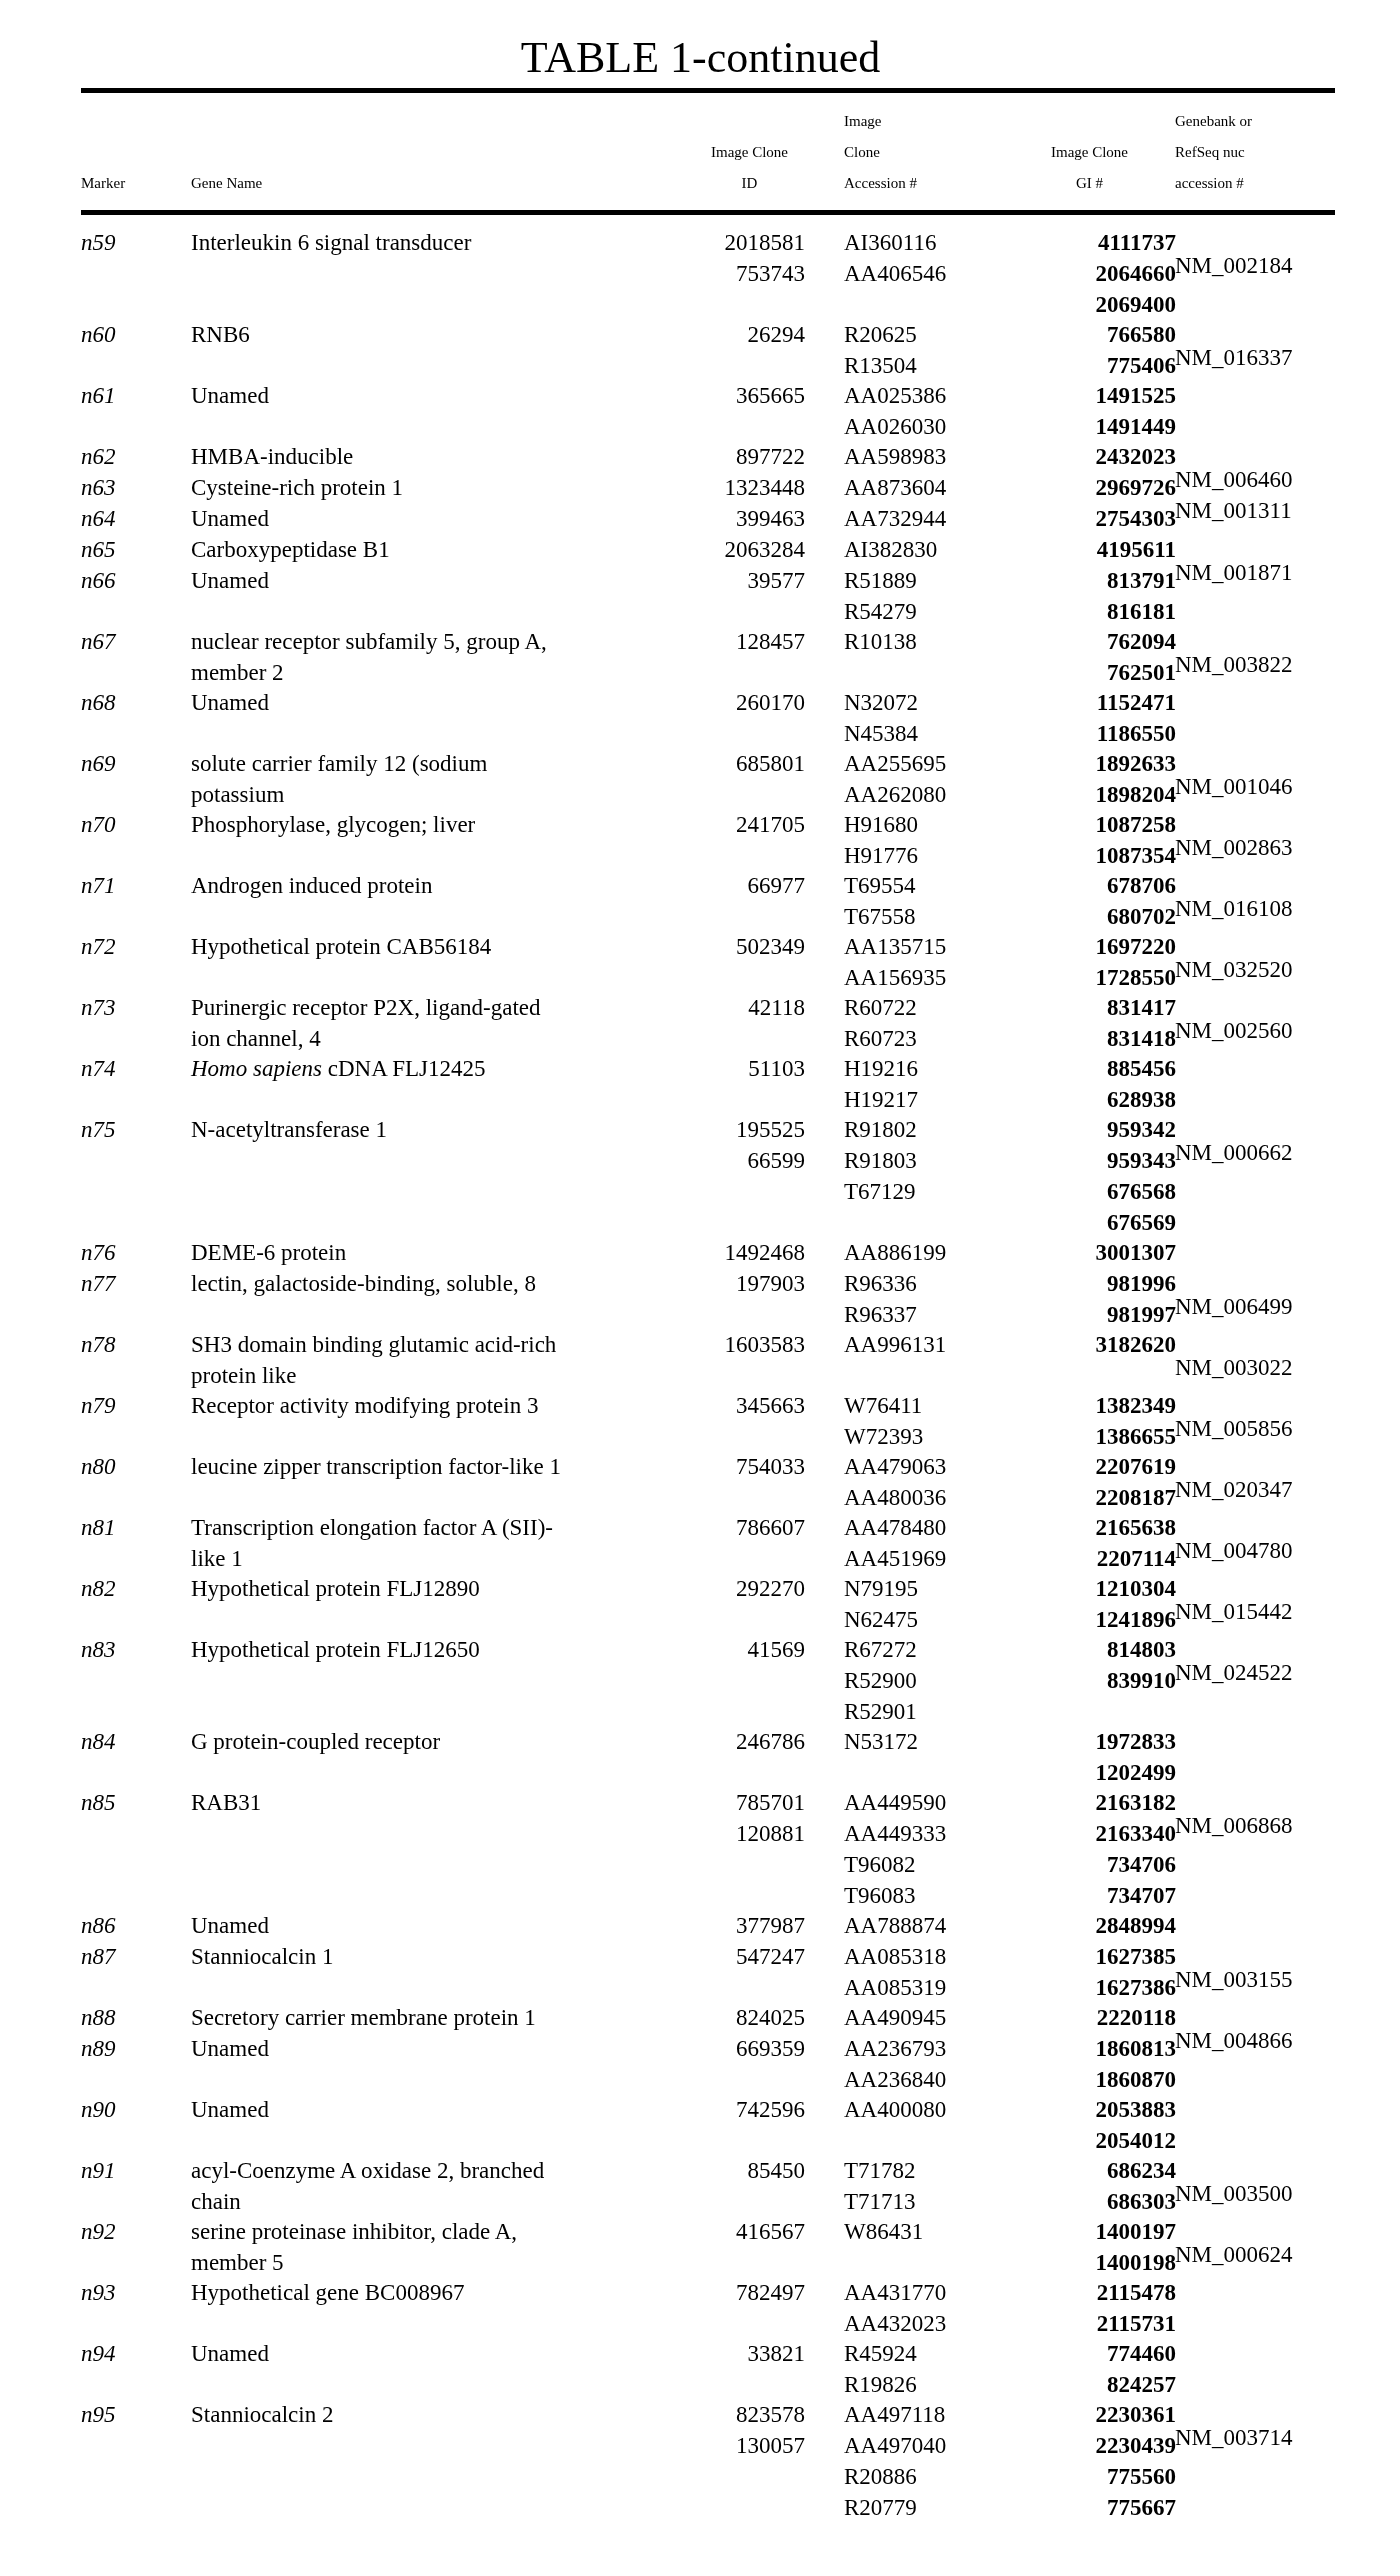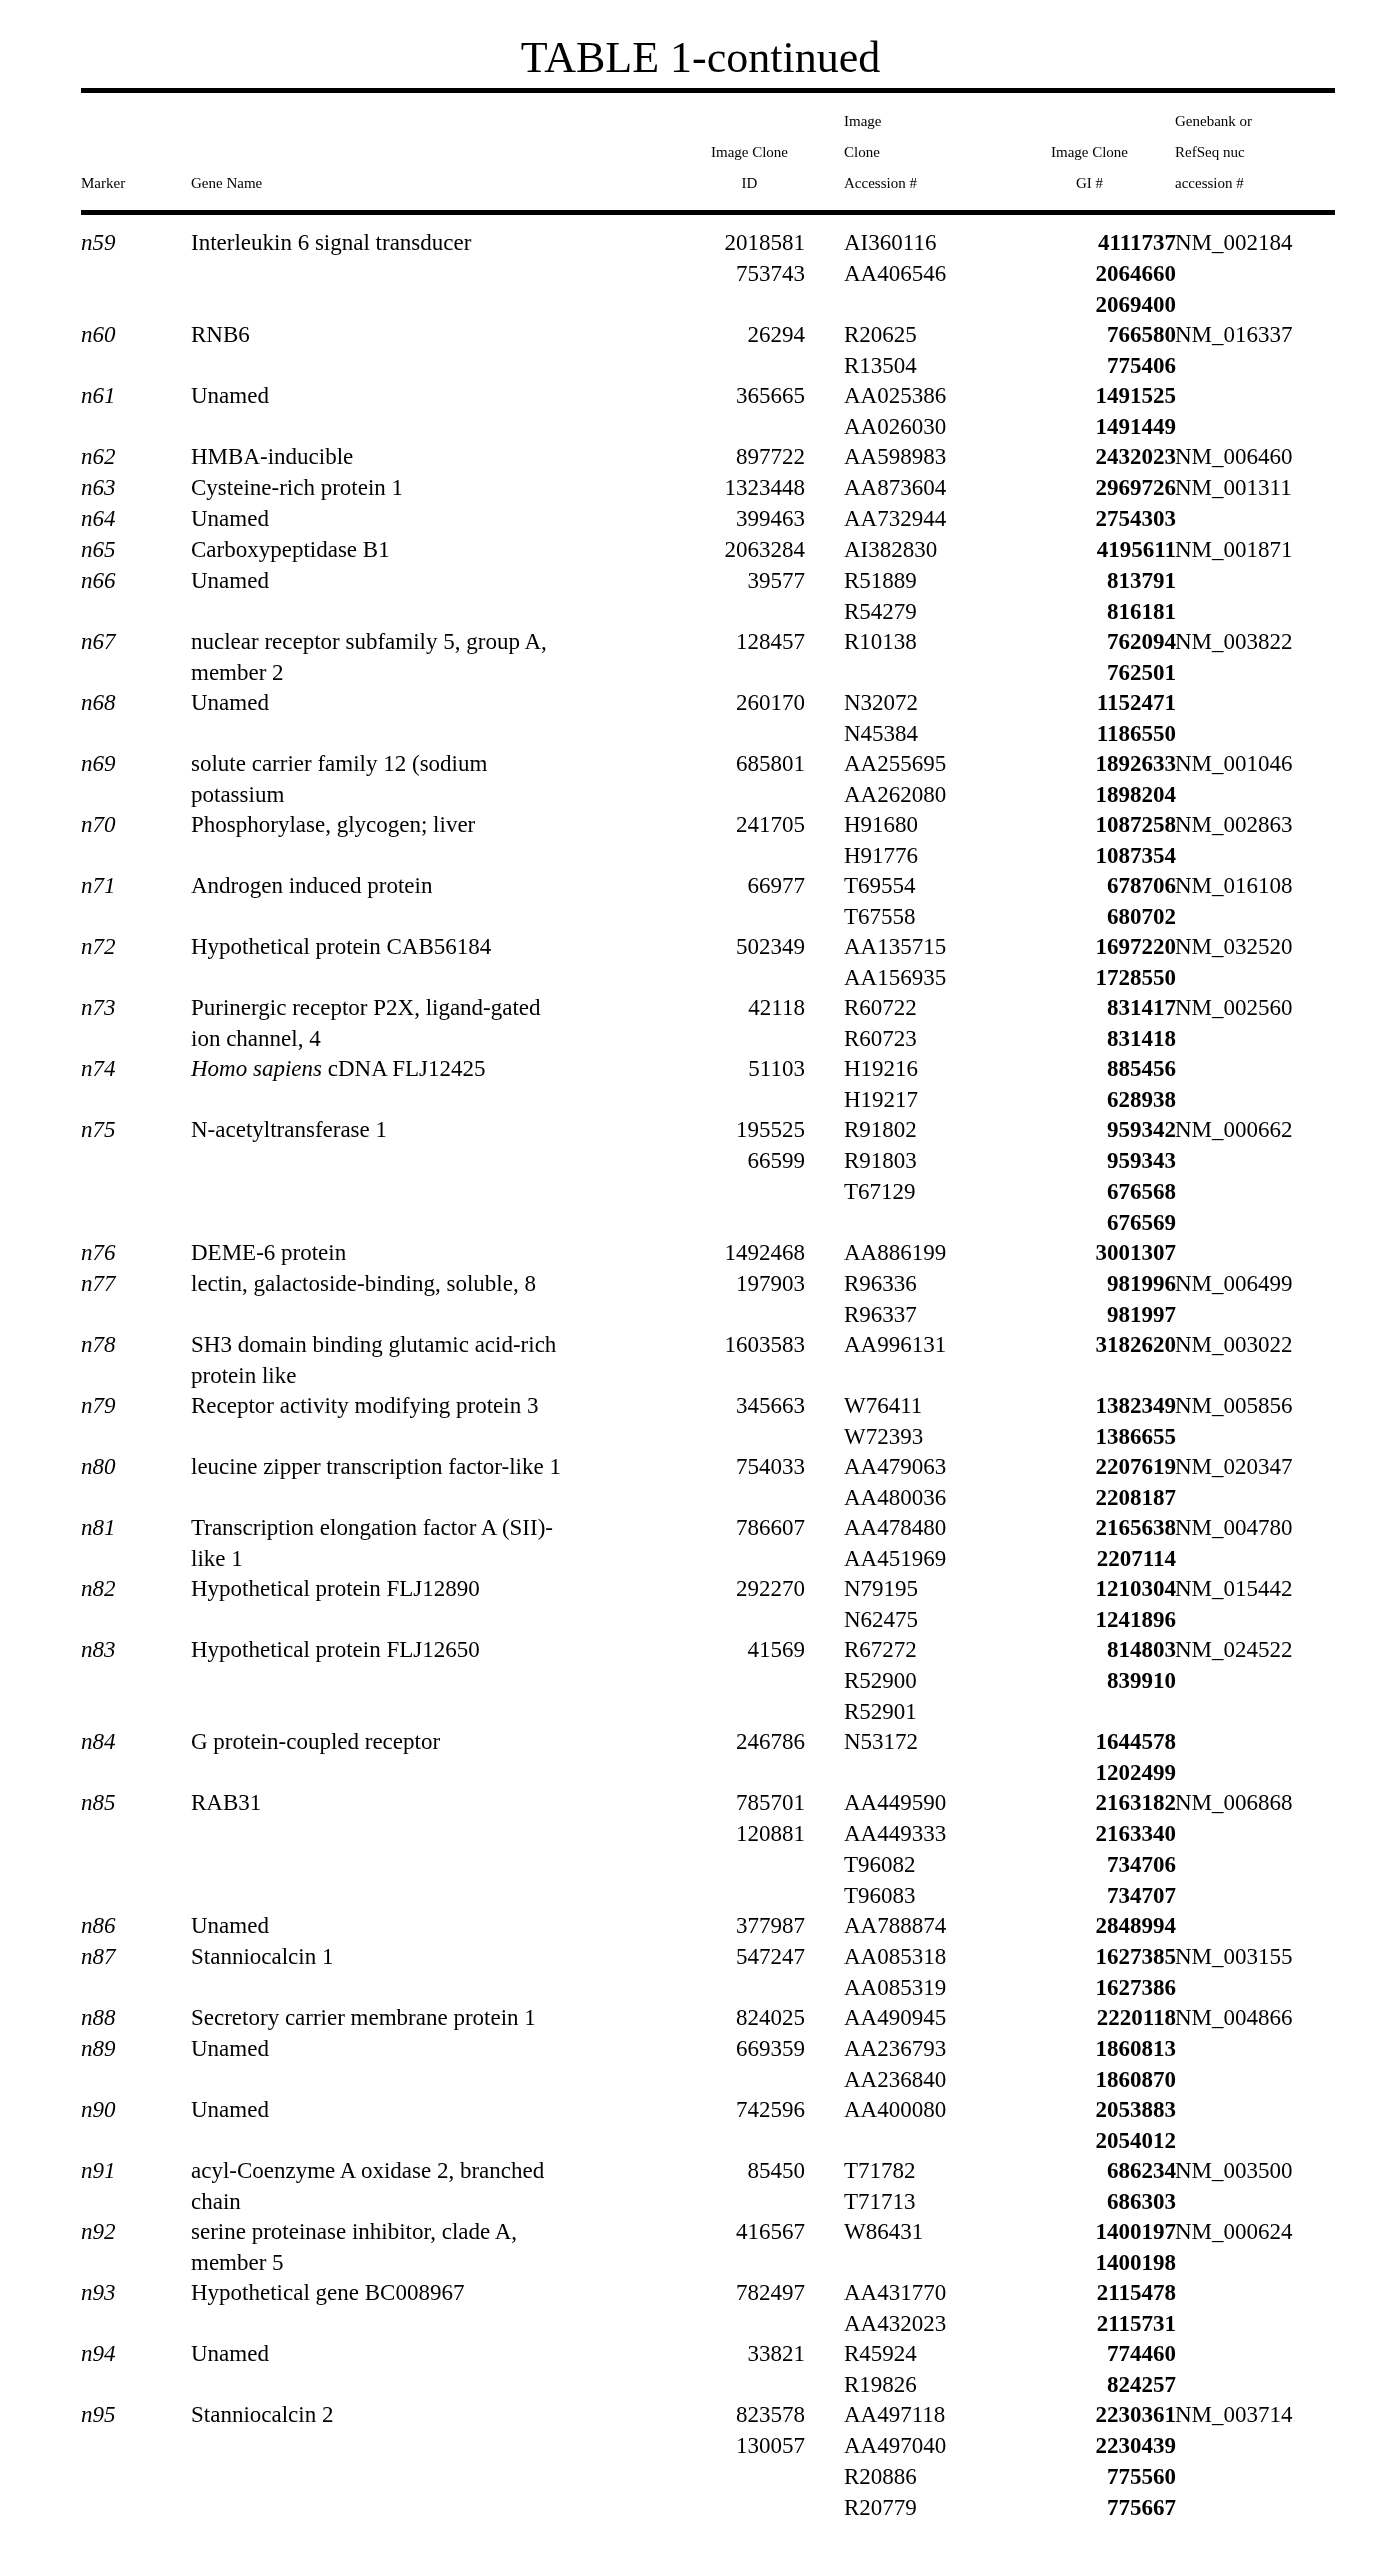--- a/index.html
+++ b/index.html
@@ -13,21 +13,21 @@
   .hdr.left { text-align:left; }
   .hdr.center { text-align:center; }
   #rows { position:absolute; left:0; top:227px; width:1401px; }
   .row { position:relative; width:1401px; }
   .cell { position:absolute; top:0; font-size:23px; line-height:31px; white-space:nowrap; }
   .c-marker { left:81px;font-style:italic; }
   .c-gene { left:191px; white-space:normal; width:438px; }
   .c-cid { left:689px; width:116px; text-align:right; }
   .c-acc { left:844px; }
   .c-gi { left:1044px; width:132px; text-align:right;font-weight:bold; }
-  .c-ref { left:1175px; }
+  .c-ref { left:1175px;margin-top:23px; }
   .line { display:block; height:31px; }
   i { font-style:italic; }
 </style>
 </head>
 <body>
 
 <div class="title">TABLE 1-continued</div>
 <div class="rule-top"></div>
 
 <div class="hdr left" style="left:81px; top:168px;">Marker</div>
@@ -592,21 +592,21 @@
       <div class="cell c-gene">
         <span class="line">G protein-coupled receptor</span>
       </div>
       <div class="cell c-cid">
         <span class="line">246786</span>
       </div>
       <div class="cell c-acc">
         <span class="line">N53172</span>
       </div>
       <div class="cell c-gi">
-        <span class="line">1644578</span>
+        <span class="line">1972833</span>
         <span class="line">1202499</span>
       </div>
     </div>
     <div class="row" style="height: 123px;">
       <div class="cell c-marker">
         <span class="line">n85</span>
       </div>
       <div class="cell c-gene">
         <span class="line">RAB31</span>
       </div>

